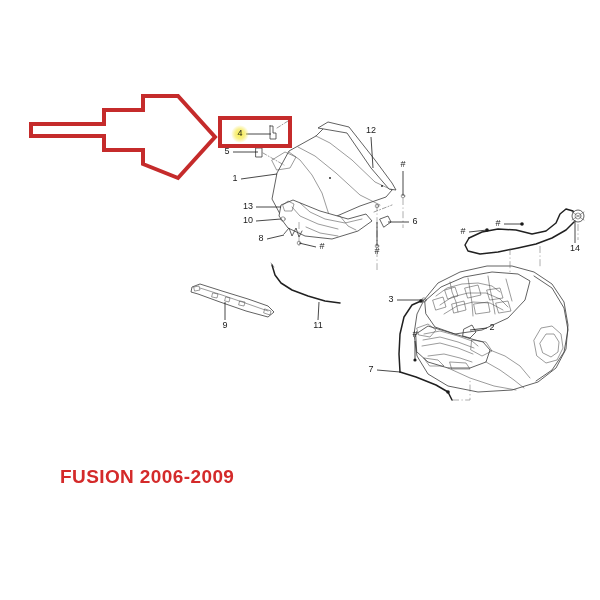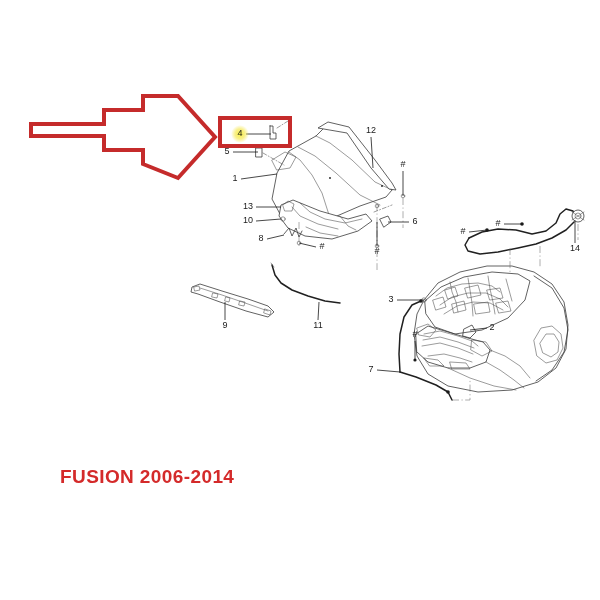--- a/index.html
+++ b/index.html
@@ -281,15 +281,15 @@
         <stop offset="0%" stop-color="#f7ef3a" stop-opacity="0.95"></stop>
         <stop offset="55%" stop-color="#f5e74a" stop-opacity="0.65"></stop>
         <stop offset="100%" stop-color="#f5e74a" stop-opacity="0"></stop>
       </radialGradient>
 
       <polygon id="red-arrow" fill="#ffffff" stroke="#c52b2b" stroke-width="4" stroke-linejoin="miter" points="31,124 104,124 104,110 143,110 143,96 178,96 215,137 178,178 143,164 143,150 104,150 104,136 31,136"></polygon>
       <rect id="red-box" fill="none" stroke="#c52b2b" stroke-width="4" x="220" y="118" width="70" height="28"></rect>
     </g>
   </svg>
 
-  <div class="caption-text" style="left: 60px; top: 466px; color: rgb(212, 42, 42);">FUSION 2006-2014</div>
+  <div class="caption-text" style="left: 60px; top: 466px; color: rgb(212, 42, 42);">FUSION 2006-2009</div>
 
 </div>
 
 </body></html>

